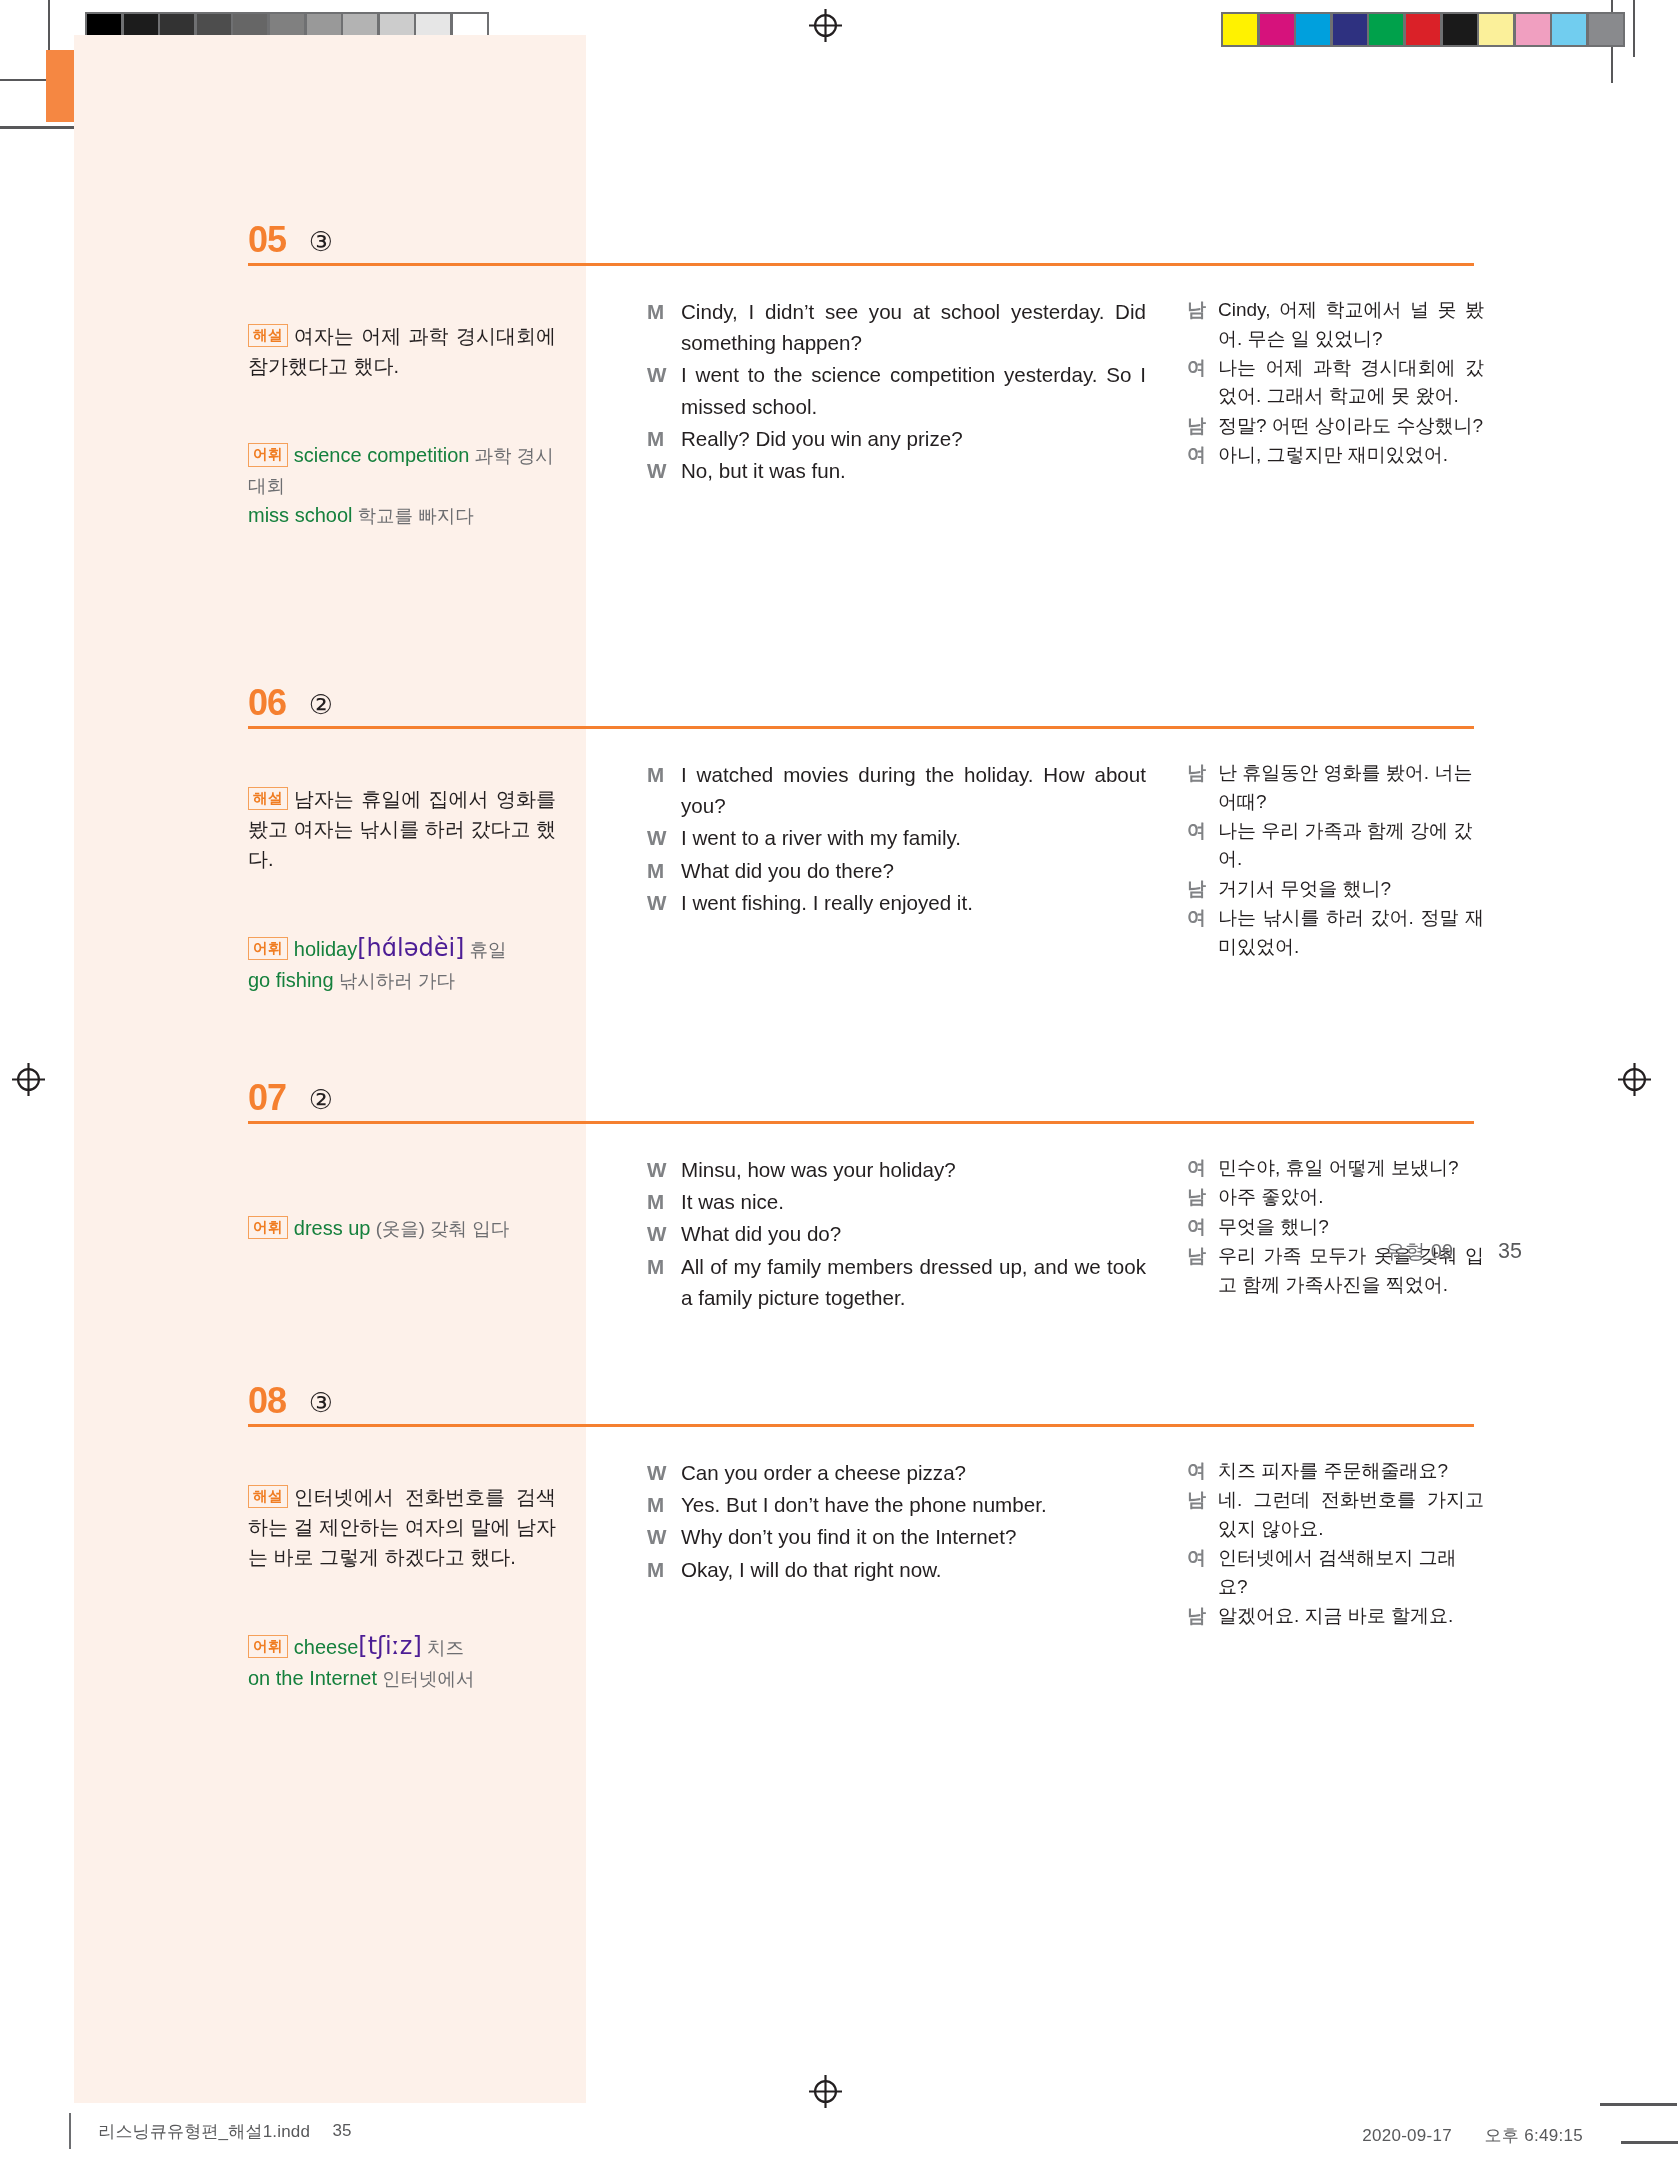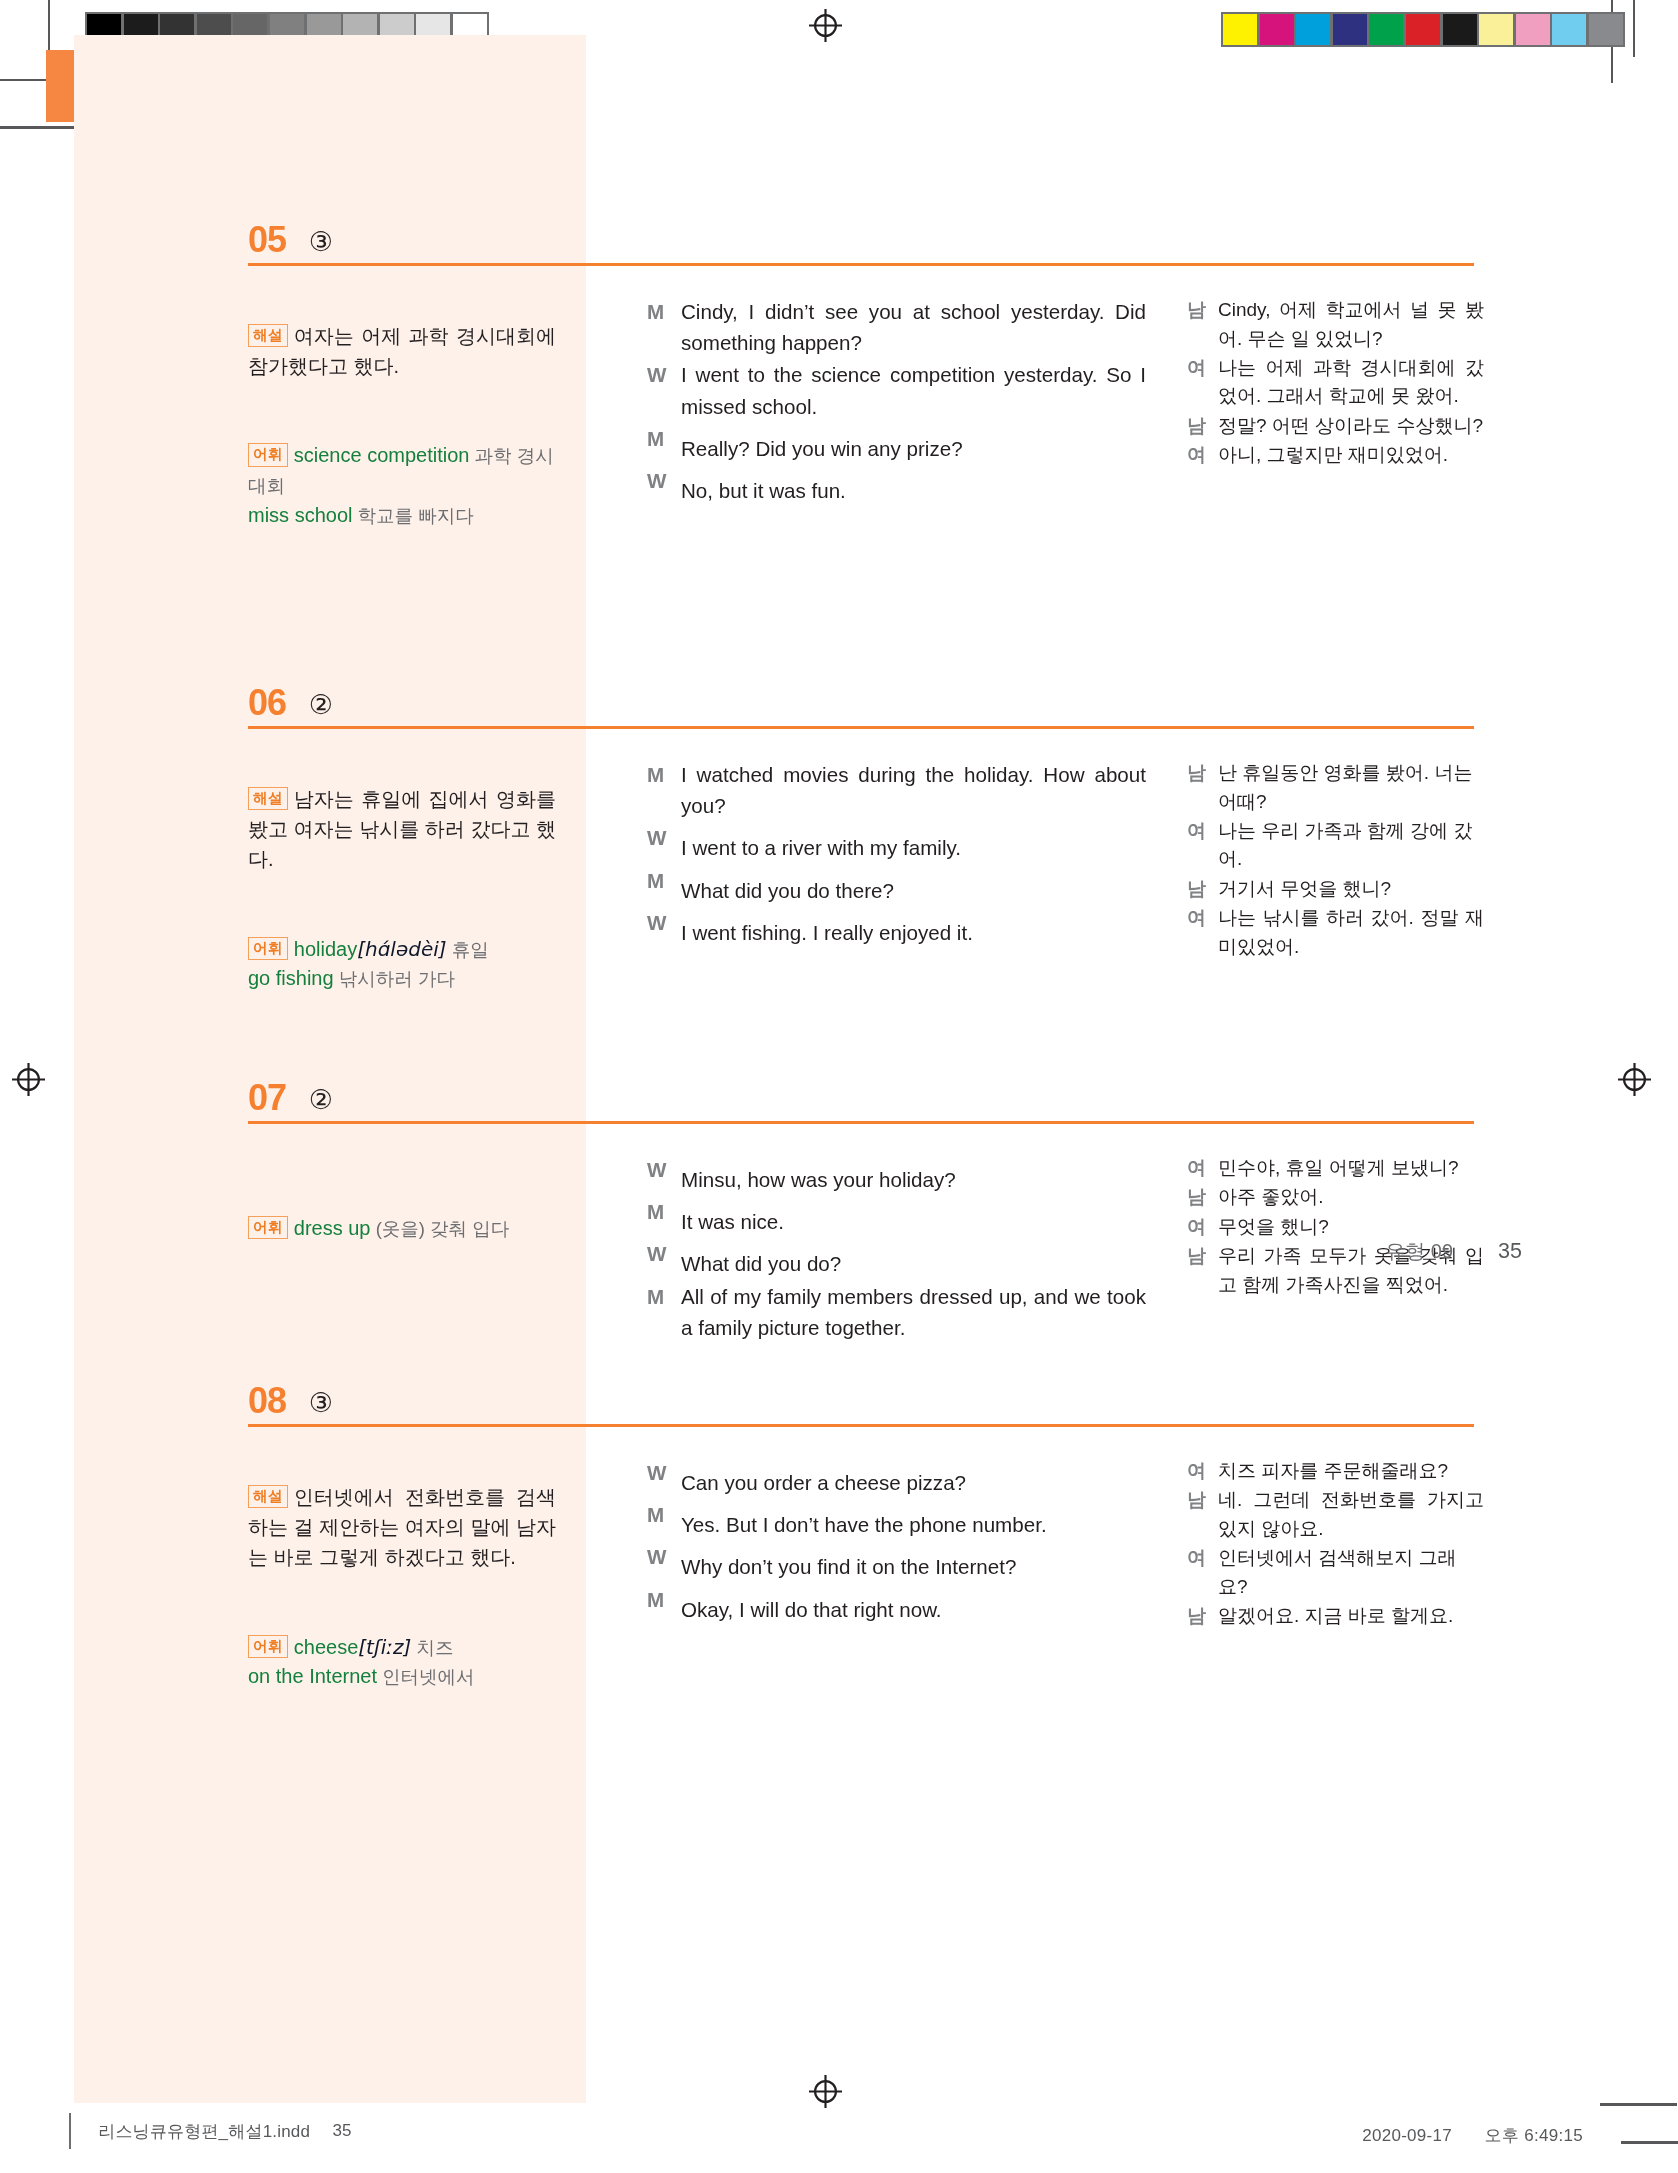--- a/index.html
+++ b/index.html
@@ -137,21 +137,21 @@
     letter-spacing: 0.4px;
     margin-top: 28px;
   }
   .vocab-group { margin-top: 34px; }
   .vocab-line {
     font-size: 20px;
     line-height: 1.5;
     color: #231f20;
   }
   .vocab-en { color: #15803d; }
-  .vocab-ipa { color: #0f172a; font-size: 20px; font-family: "DejaVu Sans", sans-serif; font-style: italic; }
+  .vocab-ipa { color: #4c1d95; font-size: 24px; font-family: "DejaVu Sans", sans-serif; }
   .vocab-ko { color: #6d6e71; font-size: 18.5px; }
 
   
   .col-mid {
     position: absolute;
     left: 647px;
     width: 499px;
   }
   .dlg-row {
     display: flex;
@@ -166,21 +166,21 @@
     color: #808285;
     line-height: 1.52;
   }
   .dlg-text {
     font-size: 20.6px;
     line-height: 1.52;
     color: #231f20;
     flex: 1;
     text-align: justify;
   }
-  .dlg-text.nojust { text-align: left; margin-top: 10px; }
+  .dlg-text.nojust { text-align: left; }
 
   
   .col-right {
     position: absolute;
     left: 1187px;
     width: 297px;
   }
   .spk-ko {
     width: 31px;
     flex: 0 0 31px;

